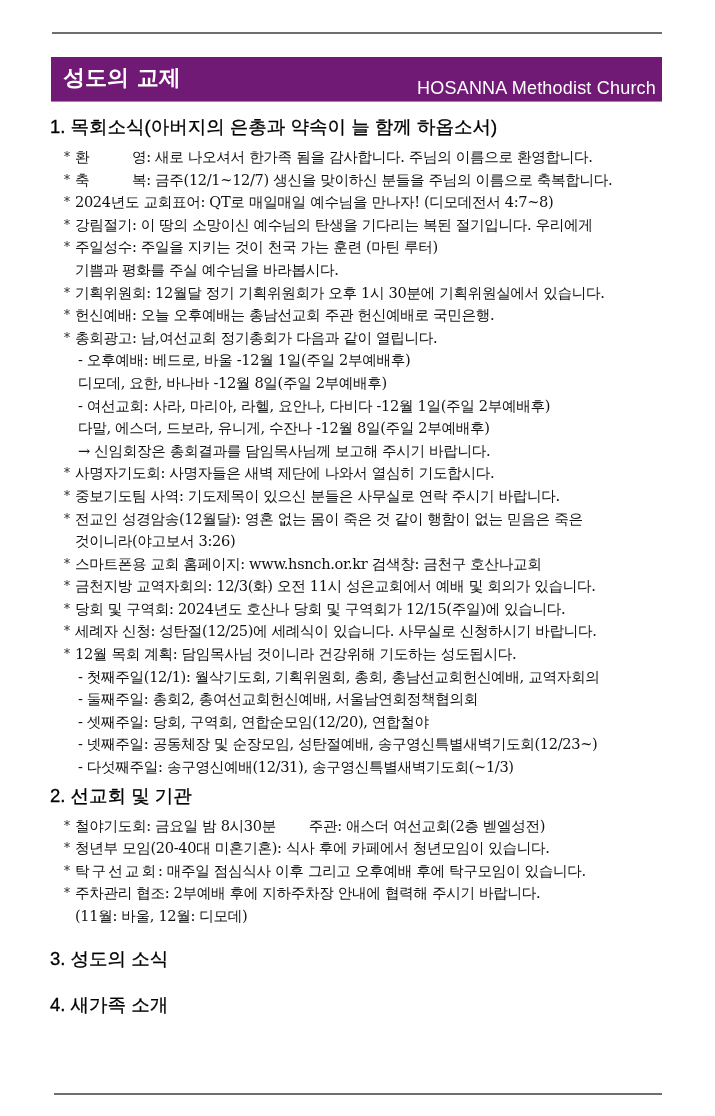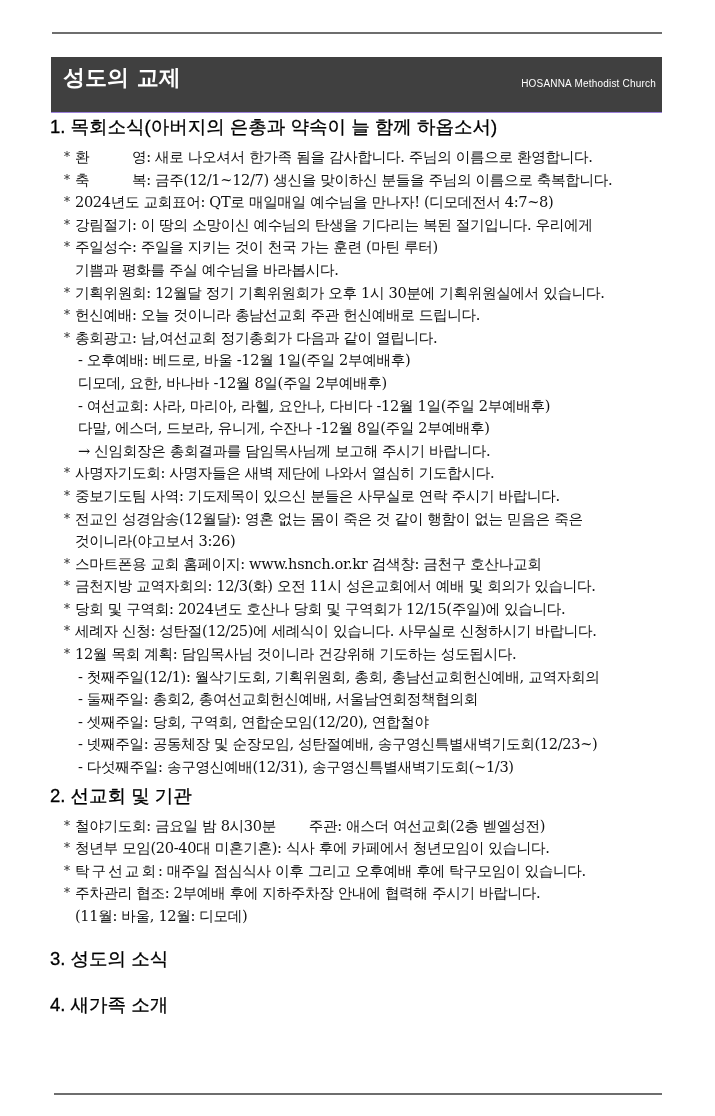--- a/index.html
+++ b/index.html
@@ -9,34 +9,34 @@
     color: #111111;
   }
   .rule {
     position: absolute; left: 52px; width: 610px; height: 2px;
     background: #6e6e6e;
   }
   .rule.top { top: 32px; }
   .rule.bottom { top: 1093px; left: 54px; width: 608px; }
 
   .banner {
-    position: absolute; left: 51px; top: 57px; width: 611px; height: 56px;
-    background: #404040;
+    position: absolute; left: 51px; top: 57px; width: 611px; height: 45px;
+    background: #701a75;
     border-bottom: 1px solid #9b7fd9;
     box-sizing: border-box;
   }
   .banner-title {
     position: absolute; left: 12px; top: 6px;
     font-family: "DejaVu Sans", "Liberation Sans", sans-serif;
     font-weight: bold; font-size: 22px; color: #ffffff; letter-spacing: 0px;
   }
   .banner-sub {
     position: absolute; right: 6px; top: 21px;
     font-family: "Liberation Sans", "DejaVu Sans", sans-serif;
-    font-size: 10px; color: #ffffff; letter-spacing: 0.2px;
+    font-size: 18px; color: #ffffff; letter-spacing: 0.2px;
   }
 
   .content { position: absolute; left: 50px; top: 112px; width: 620px; }
   .section-title {
     font-family: Liberation Sans, sans-serif;
     font-size: 18.5px; font-weight: normal; color: #000;
     height: 30px; line-height: 30px; white-space: nowrap;
     -webkit-text-stroke: 0.3px #000;
   }
   .section-title.s1 { margin-top: 0; }
@@ -71,21 +71,21 @@
 
   <div class="section-title s1">1. 목회소식(아버지의 은총과 약속이 늘 함께 하옵소서)</div>
   <ul class="list">
     <li class="item"><span class="star">*</span><span>환　　　영</span><span>: 새로 나오셔서 한가족 됨을 감사합니다. 주님의 이름으로 환영합니다.</span></li>
     <li class="item"><span class="star">*</span><span>축　　　복</span><span>: 금주(12/1~12/7) 생신을 맞이하신 분들을 주님의 이름으로 축복합니다.</span></li>
     <li class="item"><span class="star">*</span><span>2024년도 교회표어</span><span>: QT로 매일매일 예수님을 만나자! (디모데전서 4:7~8)</span></li>
     <li class="item"><span class="star">*</span><span>강림절기</span><span>: 이 땅의 소망이신 예수님의 탄생을 기다리는 복된 절기입니다. 우리에게</span></li>
     <li class="item"><span class="star">*</span><span>주일성수</span><span>: 주일을 지키는 것이 천국 가는 훈련 (마틴 루터)</span></li>
     <li class="item cont">기쁨과 평화를 주실 예수님을 바라봅시다.</li>
     <li class="item"><span class="star">*</span><span>기획위원회</span><span>: 12월달 정기 기획위원회가 오후 1시 30분에 기획위원실에서 있습니다.</span></li>
-    <li class="item"><span class="star">*</span><span>헌신예배</span><span>: 오늘 것이니라 총남선교회 주관 헌신예배로 드립니다.</span></li>
+    <li class="item"><span class="star">*</span><span>헌신예배</span><span>: 오늘 오후예배는 총남선교회 주관 헌신예배로 국민은행.</span></li>
     <li class="item"><span class="star">*</span><span>총회광고</span><span>: 남,여선교회 정기총회가 다음과 같이 열립니다.</span></li>
     <li class="item sub">- 오후예배: 베드로, 바울 -12월 1일(주일 2부예배후)</li>
     <li class="item sub">디모데, 요한, 바나바 -12월 8일(주일 2부예배후)</li>
     <li class="item sub">- 여선교회: 사라, 마리아, 라헬, 요안나, 다비다 -12월 1일(주일 2부예배후)</li>
     <li class="item sub">다말, 에스더, 드보라, 유니게, 수잔나 -12월 8일(주일 2부예배후)</li>
     <li class="item sub">→ 신임회장은 총회결과를 담임목사님께 보고해 주시기 바랍니다.</li>
     <li class="item"><span class="star">*</span><span>사명자기도회</span><span>: 사명자들은 새벽 제단에 나와서 열심히 기도합시다.</span></li>
     <li class="item"><span class="star">*</span><span>중보기도팀 사역</span><span>: 기도제목이 있으신 분들은 사무실로 연락 주시기 바랍니다.</span></li>
     <li class="item"><span class="star">*</span><span>전교인 성경암송(12월달)</span><span>: 영혼 없는 몸이 죽은 것 같이 행함이 없는 믿음은 죽은</span></li>
     <li class="item cont">것이니라(야고보서 3:26)</li>

